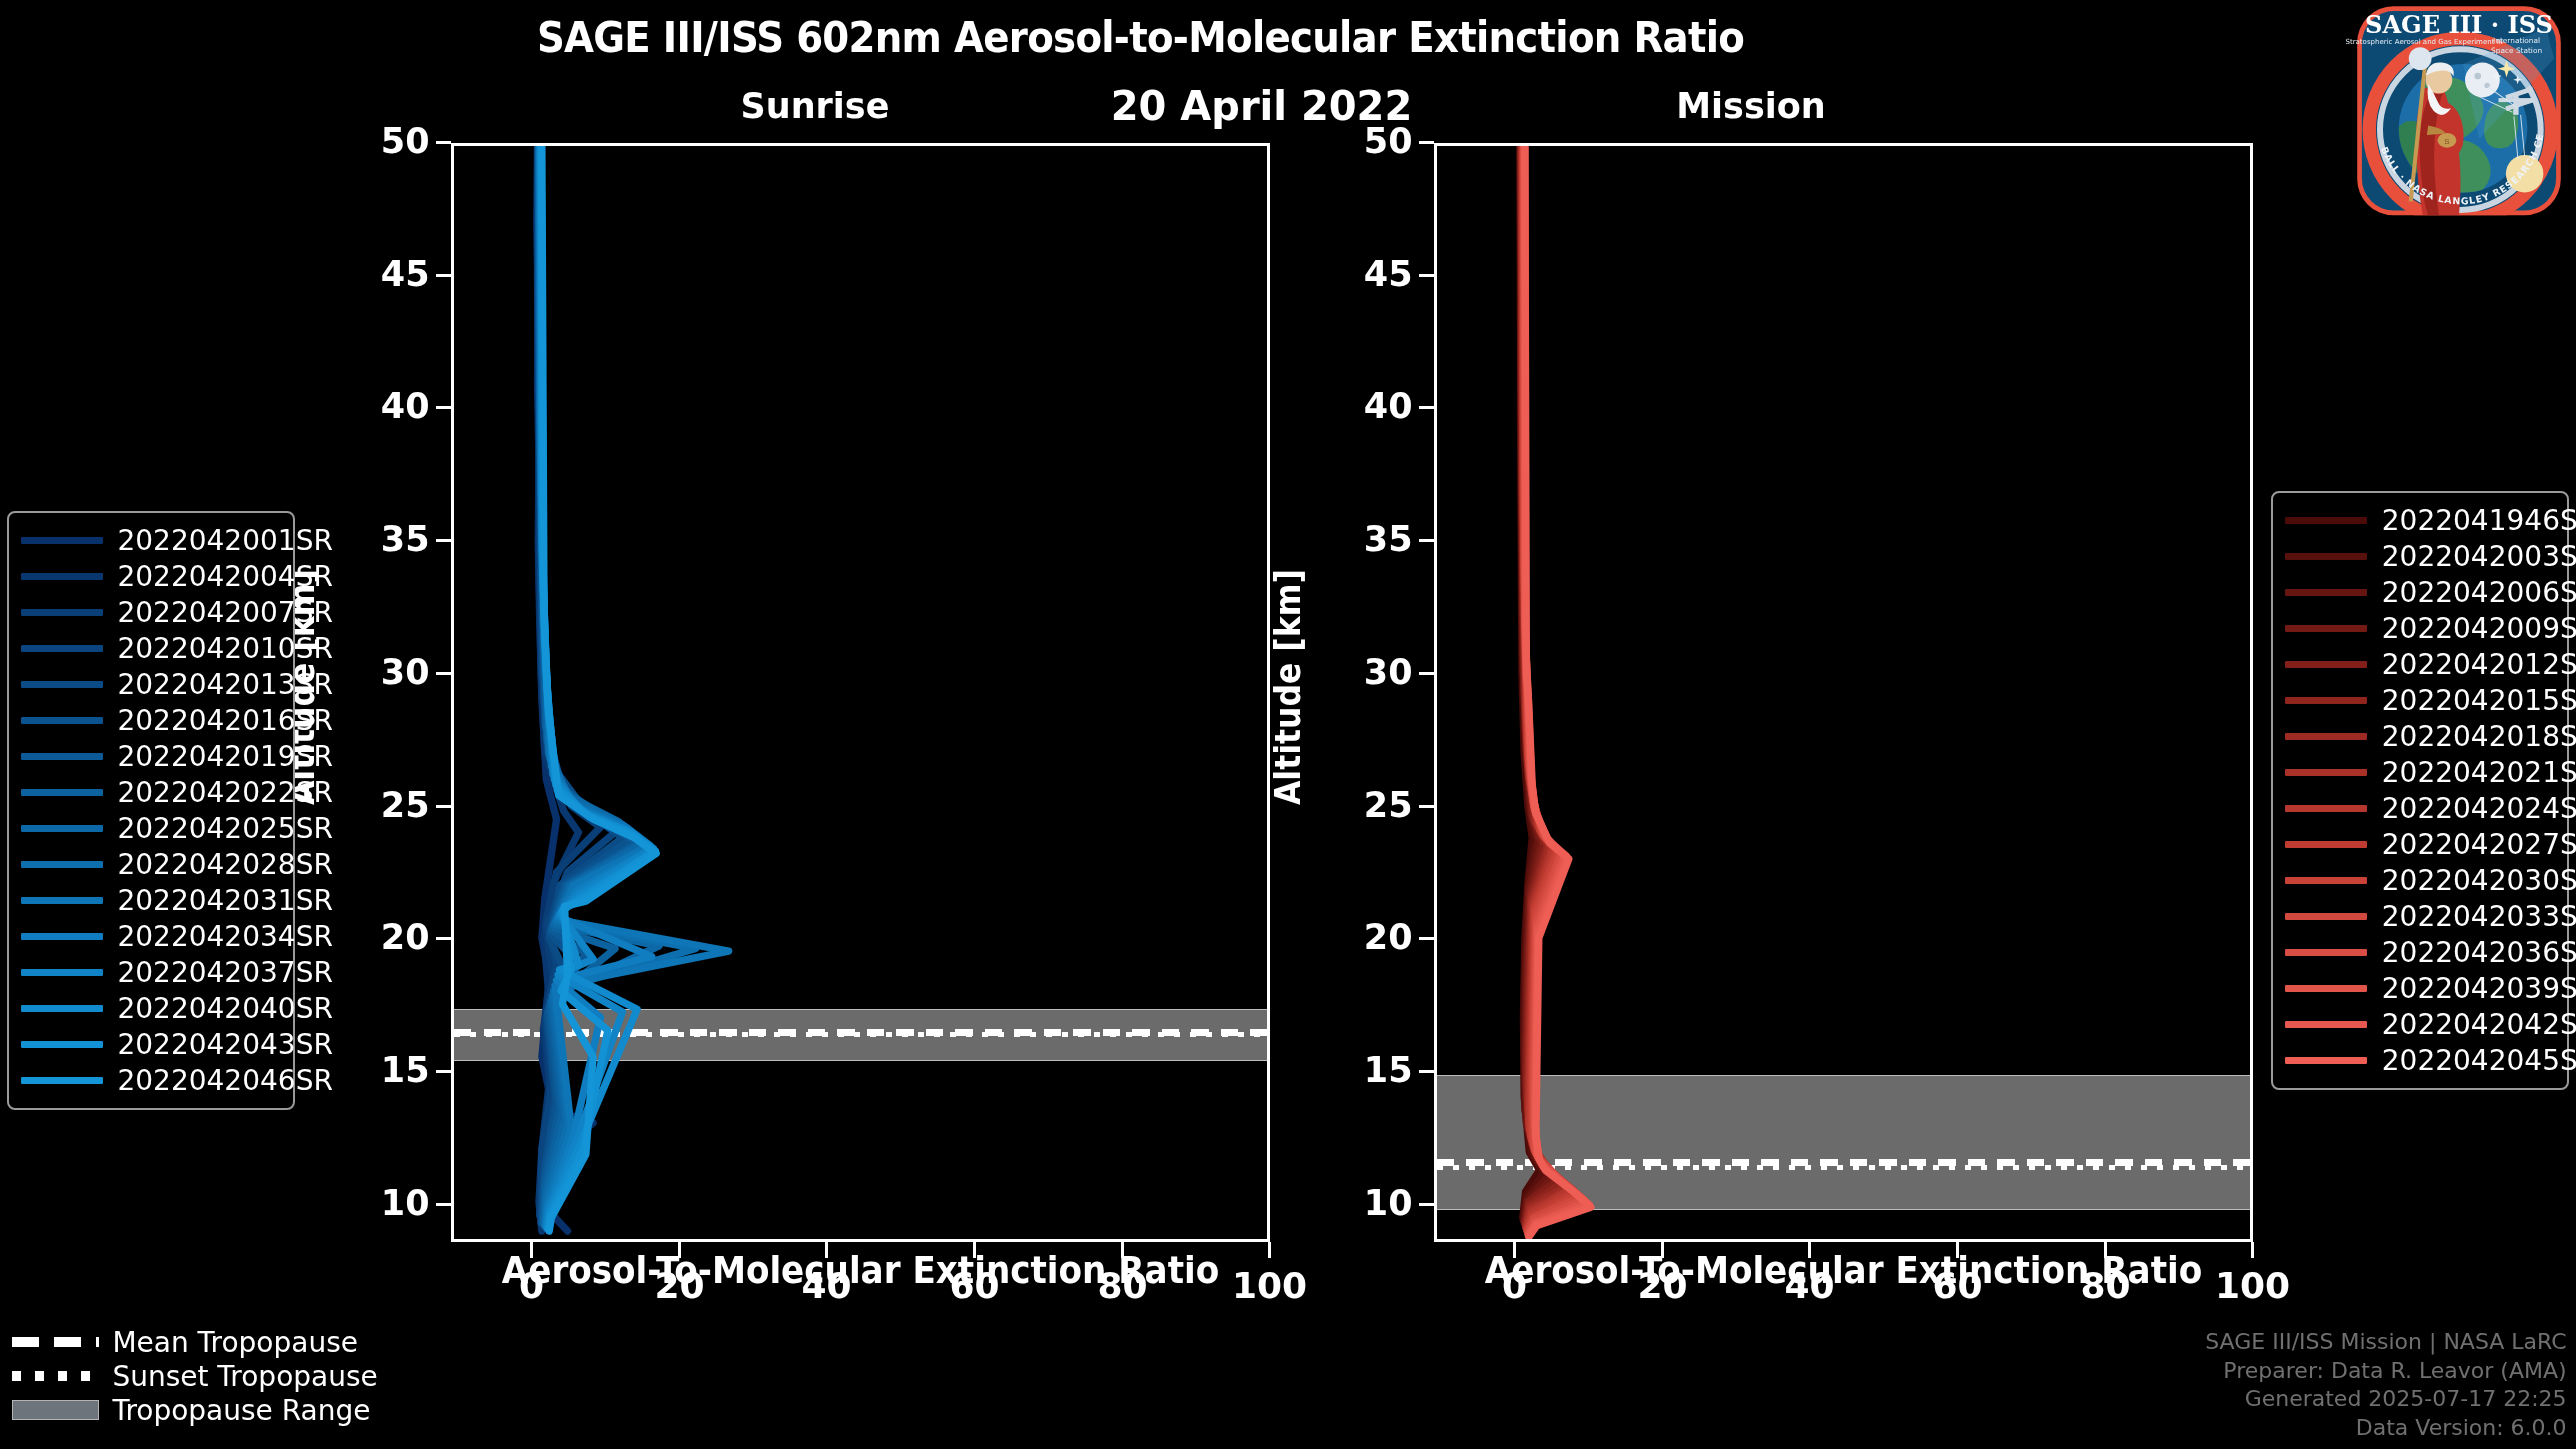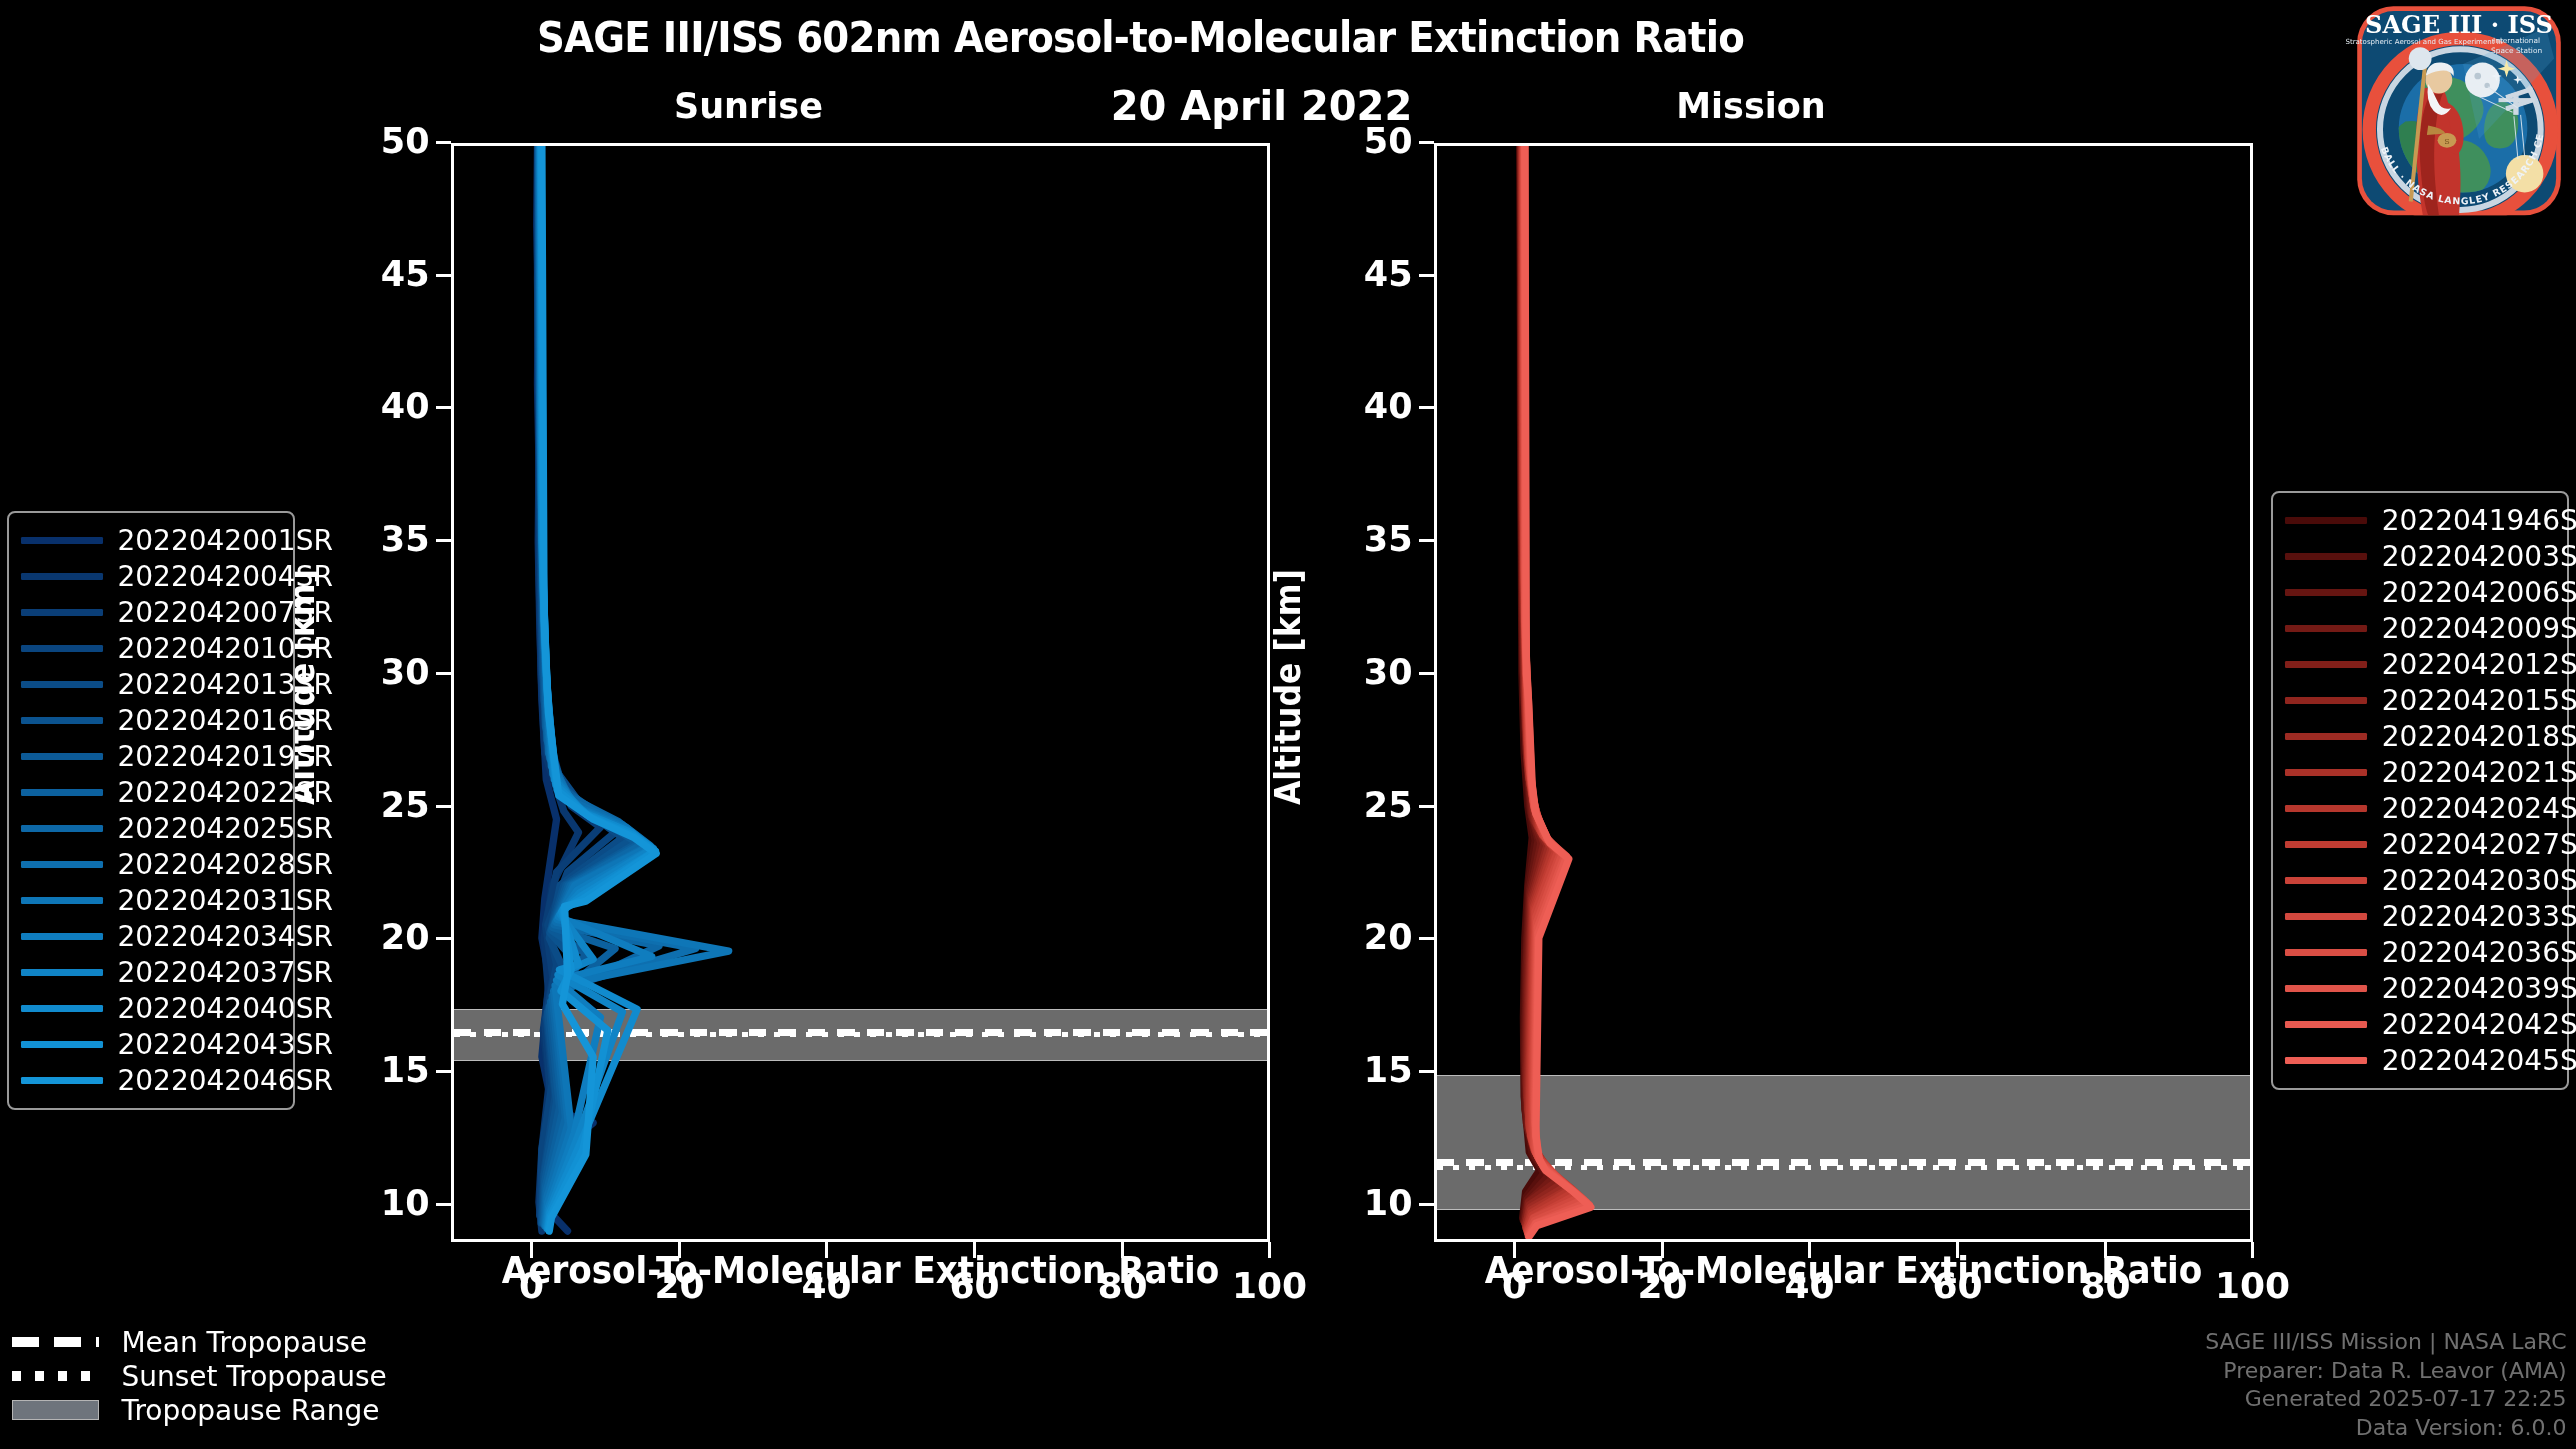--- a/index.html
+++ b/index.html
@@ -3,21 +3,21 @@
 <meta charset="utf-8">
 <style>
   html,body{margin:0;padding:0;background:#000;}
   body{width:2576px;height:1449px;position:relative;overflow:hidden;
        font-family:"DejaVu Sans","Liberation Sans",sans-serif;color:#fff;}
 
   
   #main-title{position:absolute;left:0;top:12px;width:2281px;text-align:center;
       font-size:43px;font-weight:bold;letter-spacing:-0.7px;font-family:"DejaVu Sans Condensed","DejaVu Sans",sans-serif;}
   #subtitle-row{position:absolute;top:86px;left:0;width:2281px;height:47px;}
-  #sunrise-label{position:absolute;left:674px;top:0;width:282px;
+  #sunrise-label{position:absolute;left:674px;top:0;width:282px;text-align:center;
       font-size:35px;font-weight:bold;}
   #date-label{position:absolute;left:1020px;top:-2.7px;width:483px;text-align:center;
       font-size:40px;font-weight:bold;}
   #sunset-label{position:absolute;left:1610px;top:0;width:282px;text-align:center;
       font-size:35px;font-weight:bold;}
 
   
   .panel{position:absolute;top:143px;height:1099px;}
   .frame{position:absolute;inset:0;border:3.4px solid #fff;box-sizing:border-box;
       background:#000;overflow:hidden;}
@@ -56,21 +56,21 @@
       padding:9.4px 12px;box-sizing:border-box;}
   #legend-sunrise{left:6.7px;top:482px;width:288px;margin-top:29px;}
   #legend-sunset{left:2271px;top:491px;width:298px;}
   .leg-row{display:flex;align-items:center;height:36px;}
   .leg-swatch{width:82px;height:7.4px;border-radius:1.3px;flex:none;}
   .leg-text{margin-left:14.8px;font-size:28px;white-space:nowrap;}
   #legend-sunset .leg-text{font-size:28px;}
 
   
   #legend-trop{position:absolute;left:12px;top:1325px;width:349px;}
-  .tl-row{display:flex;align-items:center;height:34px;gap:9px;}
+  .tl-row{display:flex;align-items:center;height:34px;}
   .tl-key{width:87px;height:10.7px;flex:none;}
   .tl-dash{background:repeating-linear-gradient(90deg,#fff 0 27px,transparent 27px 42px);}
   .tl-dot{background:repeating-linear-gradient(90deg,#fff 0 8.7px,transparent 8.7px 23px);}
   .tl-box{height:20px;background:#6e747c;border:1.3px solid #b5b5b5;box-sizing:border-box;}
   .tl-text{margin-left:13.4px;font-size:28px;white-space:nowrap;}
 
   
   #credits{position:absolute;right:9.4px;bottom:6.7px;text-align:right;
       font-size:22px;line-height:1.3;color:#707070;}
 

